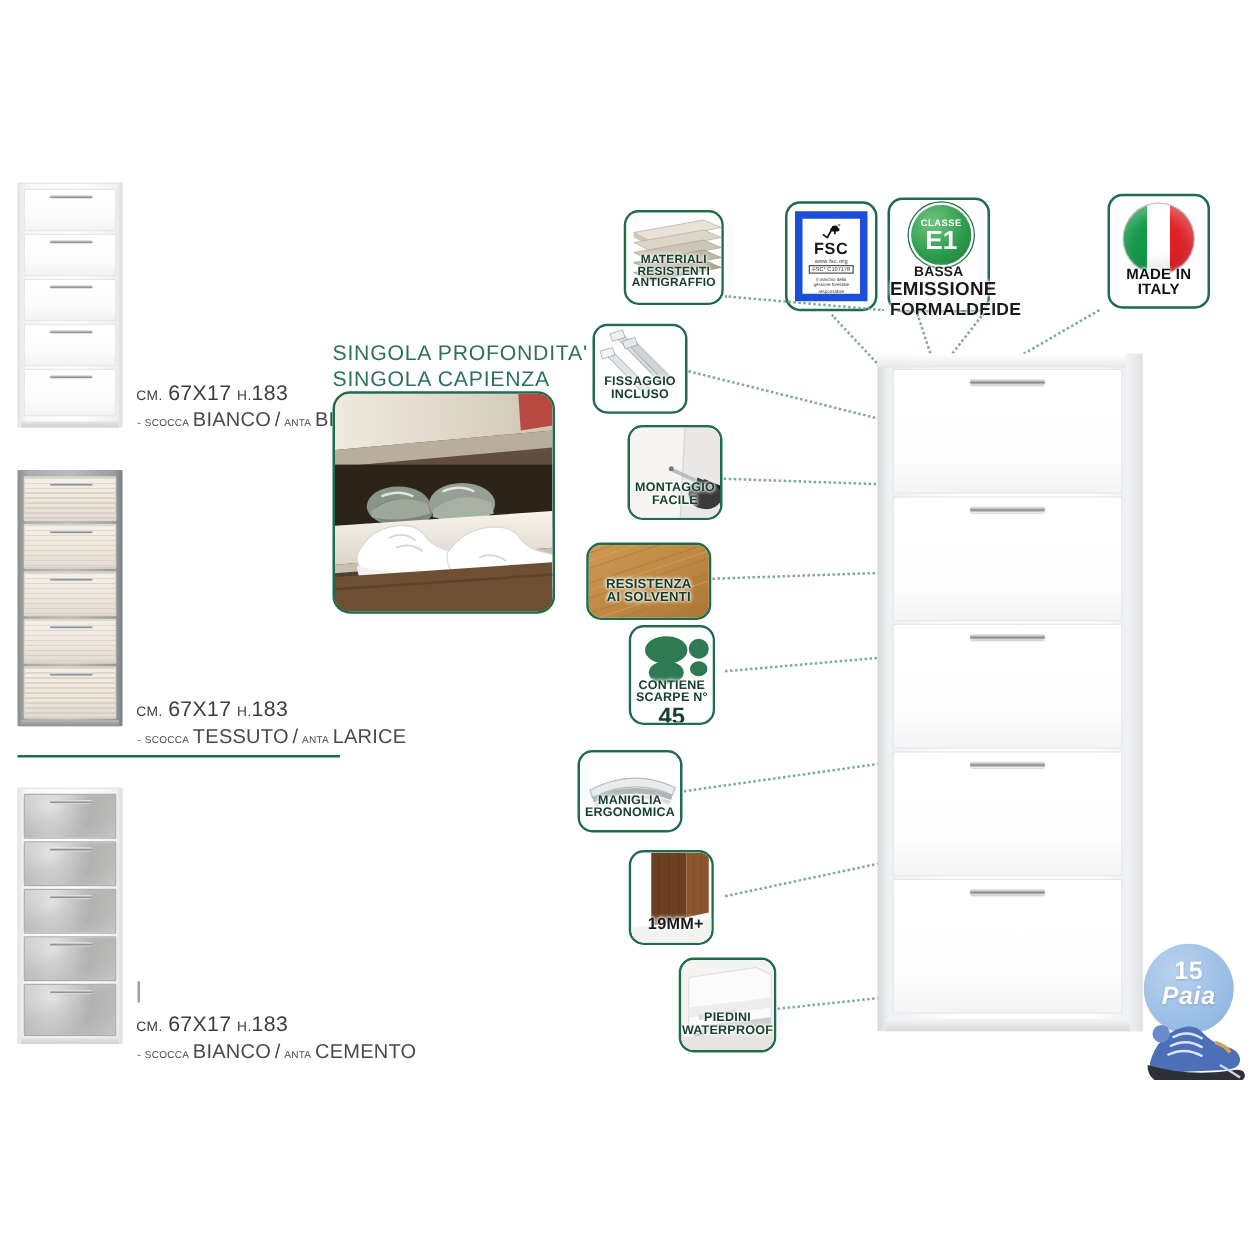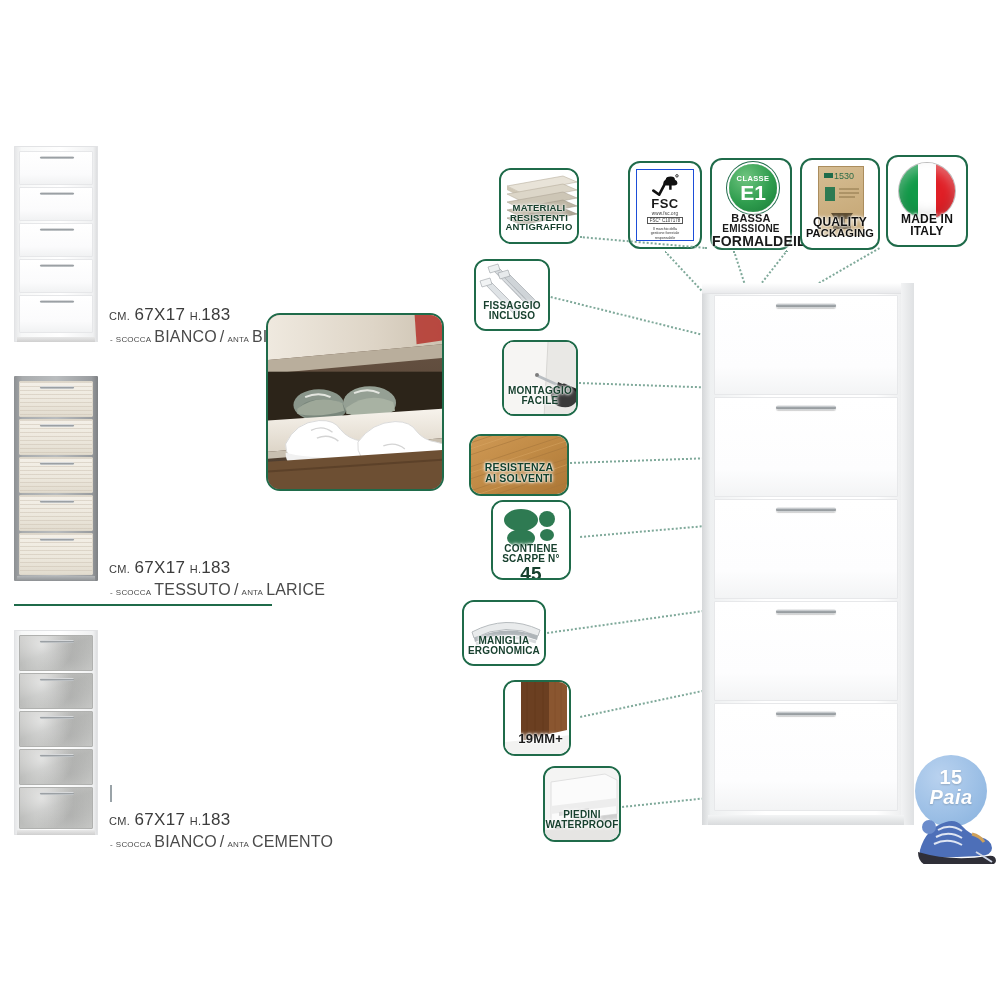--- a/index.html
+++ b/index.html
@@ -110,21 +110,21 @@
     white-space: nowrap;
   }
 
   
   .photo-shoes { position: absolute; inset: 0; }
 
   
   .cert { position: absolute; border: 2px solid #1f6b4a; border-radius: 12px; background: #fff; }
 
   
-  .fsc-inner { position: absolute; inset: 6px; border: 1px solid #1d4ed8; display: flex; flex-direction: column; align-items: center; justify-content: flex-start; padding-top: 4px; }
+  .fsc-inner { position: absolute; inset: 6px; border: 6px solid #1d4ed8; display: flex; flex-direction: column; align-items: center; justify-content: flex-start; padding-top: 4px; }
   .fsc-title { font-size: 13px; font-weight: 700; color: #1a1a1a; letter-spacing: .5px; }
   .fsc-url { font-size: 4.5px; color: #333; letter-spacing: .2px; }
   .fsc-code { font-size: 4.5px; color: #333; border: .5px solid #555; padding: 0 2px; margin-top: 1px; }
   .fsc-note { font-size: 3.6px; color: #333; text-align: center; line-height: 1.25; margin-top: 3px; }
 
   
   .e1-circle {
     position: absolute; border-radius: 50%;
     background: radial-gradient(circle at 35% 28%, #6fc47f 0%, #2f9d4e 55%, #177a37 100%);
     display:flex; flex-direction: column; align-items: center; justify-content: center;
@@ -276,20 +276,24 @@
   </div>
   <div class="sub-line" style="left:110px; top:833px;">
     <span class="tiny">-</span>
     <span class="tiny">SCOCCA</span>
     <span class="mid">BIANCO</span>
     <span class="mid">/</span>
     <span class="tiny">ANTA</span>
     <span class="mid">CEMENTO</span>
   </div>
 
+  <div class="headline" style="left:266px; top:272px;">
+    <div>SINGOLA PROFONDITA'</div>
+    <div>SINGOLA CAPIENZA</div>
+  </div>
 
   <div class="greenbox" style="left:266px; top:313px; width:178px; height:178px; border-radius:14px;">
     <svg class="photo-shoes" viewBox="0 0 178 178" preserveAspectRatio="none">
       <defs>
         <linearGradient id="bgWood" x1="0" y1="0" x2="0" y2="1">
           <stop offset="0%" stop-color="#6b5646"></stop>
             <stop offset="100%" stop-color="#4a3a2c"></stop>
         </linearGradient>
         <linearGradient id="shelfTop" x1="0" y1="0" x2="1" y2="0">
           <stop offset="0%" stop-color="#efe9df"></stop>
@@ -356,44 +360,25 @@
     </div>
   </div>
 
   <div class="cert" style="left:710px; top:158px; width:82px; height:92px;">
     <div class="e1-circle" style="left:17px; top:4px; width:48px; height:48px;">
       <div class="e1-classe">CLASSE</div>
       <div class="e1-big">E1</div>
     </div>
     <div class="badge-caption" style="top:53px; font-size:11px; color:#1a1a1a;">
       <div>BASSA</div>
-      <div style="font-size:10px;">EMISSIONE</div>
+      <div style="font-size:15px;">EMISSIONE</div>
       <div style="font-size:14px;">FORMALDEIDE</div>
     </div>
   </div>
 
-  <div class="cert" style="left:800px; top:158px; width:80px; height:92px;">
-    <div class="carton" style="left:16px; top:6px; width:46px; height:70px;">
-      <svg width="46" height="70" viewBox="0 0 46 70">
-        <rect x="5" y="6" width="9" height="5" fill="#1f6b4a"></rect>
-        <text x="15" y="12" font-size="9" font-family="Liberation Sans, sans-serif" fill="#2b6b46">1530</text>
-        <rect x="6" y="20" width="10" height="14" fill="#2e7a52"></rect>
-        <line x1="20" y1="22" x2="40" y2="22" stroke="#8c7448" stroke-width="1"></line>
-        <line x1="20" y1="26" x2="40" y2="26" stroke="#8c7448" stroke-width="1"></line>
-        <line x1="20" y1="30" x2="36" y2="30" stroke="#8c7448" stroke-width="1"></line>
-        <path d="M12 46 L34 46 L30 52 L16 52 Z" fill="#5b4a2e"></path>
-        <rect x="20" y="52" width="6" height="7" fill="#5b4a2e"></rect>
-        <rect x="14" y="59" width="18" height="3" fill="#5b4a2e"></rect>
-      </svg>
-    </div>
-    <div class="badge-caption" style="top:56px; font-size:12px; color:#111;">
-      <div>QUALITY</div>
-      <div style="font-size:11px;">PACKAGING</div>
-    </div>
-  </div>
 
   <div class="cert" style="left:886px; top:155px; width:82px; height:92px;padding-left:32px;">
     <div class="flag" style="left:11px; top:6px; width:56px; height:56px;"></div>
     <div class="badge-caption" style="top:56px; font-size:12px; color:#111;">
       <div>MADE IN</div>
       <div>ITALY</div>
     </div>
   </div>
 
   <div class="greenbox" style="left:474px; top:259px; width:76px; height:72px;">
@@ -482,21 +467,21 @@
           <path d="M-10 40 L110 0"></path>
           <path d="M-10 64 L110 24"></path>
       </g>
     </svg>
     <div class="badge-caption" style="top:26px; font-size:10.5px; color:#12402c;">
       <div>RESISTENZA</div>
       <div>AI SOLVENTI</div>
     </div>
   </div>
 
-  <div class="greenbox" style="left:491px; top:500px; width:80px; height:80px;">
+  <div class="greenbox" style="left:503px; top:500px; width:69px; height:80px;">
     <svg width="76" height="80" viewBox="0 0 76 80">
       <rect x="0" y="0" width="76" height="80" fill="#ffffff"></rect>
       <ellipse cx="28" cy="18" rx="17" ry="11" fill="#2e7a52"></ellipse>
       <ellipse cx="28" cy="36" rx="14" ry="9" fill="#2e7a52"></ellipse>
       <ellipse cx="54" cy="17" rx="8" ry="8" fill="#2e7a52"></ellipse>
       <ellipse cx="54" cy="33" rx="7" ry="6" fill="#2e7a52"></ellipse>
     </svg>
     <div class="badge-caption" style="top:42px; font-size:10px;">
       <div>CONTIENE</div>
       <div>SCARPE N°</div>

